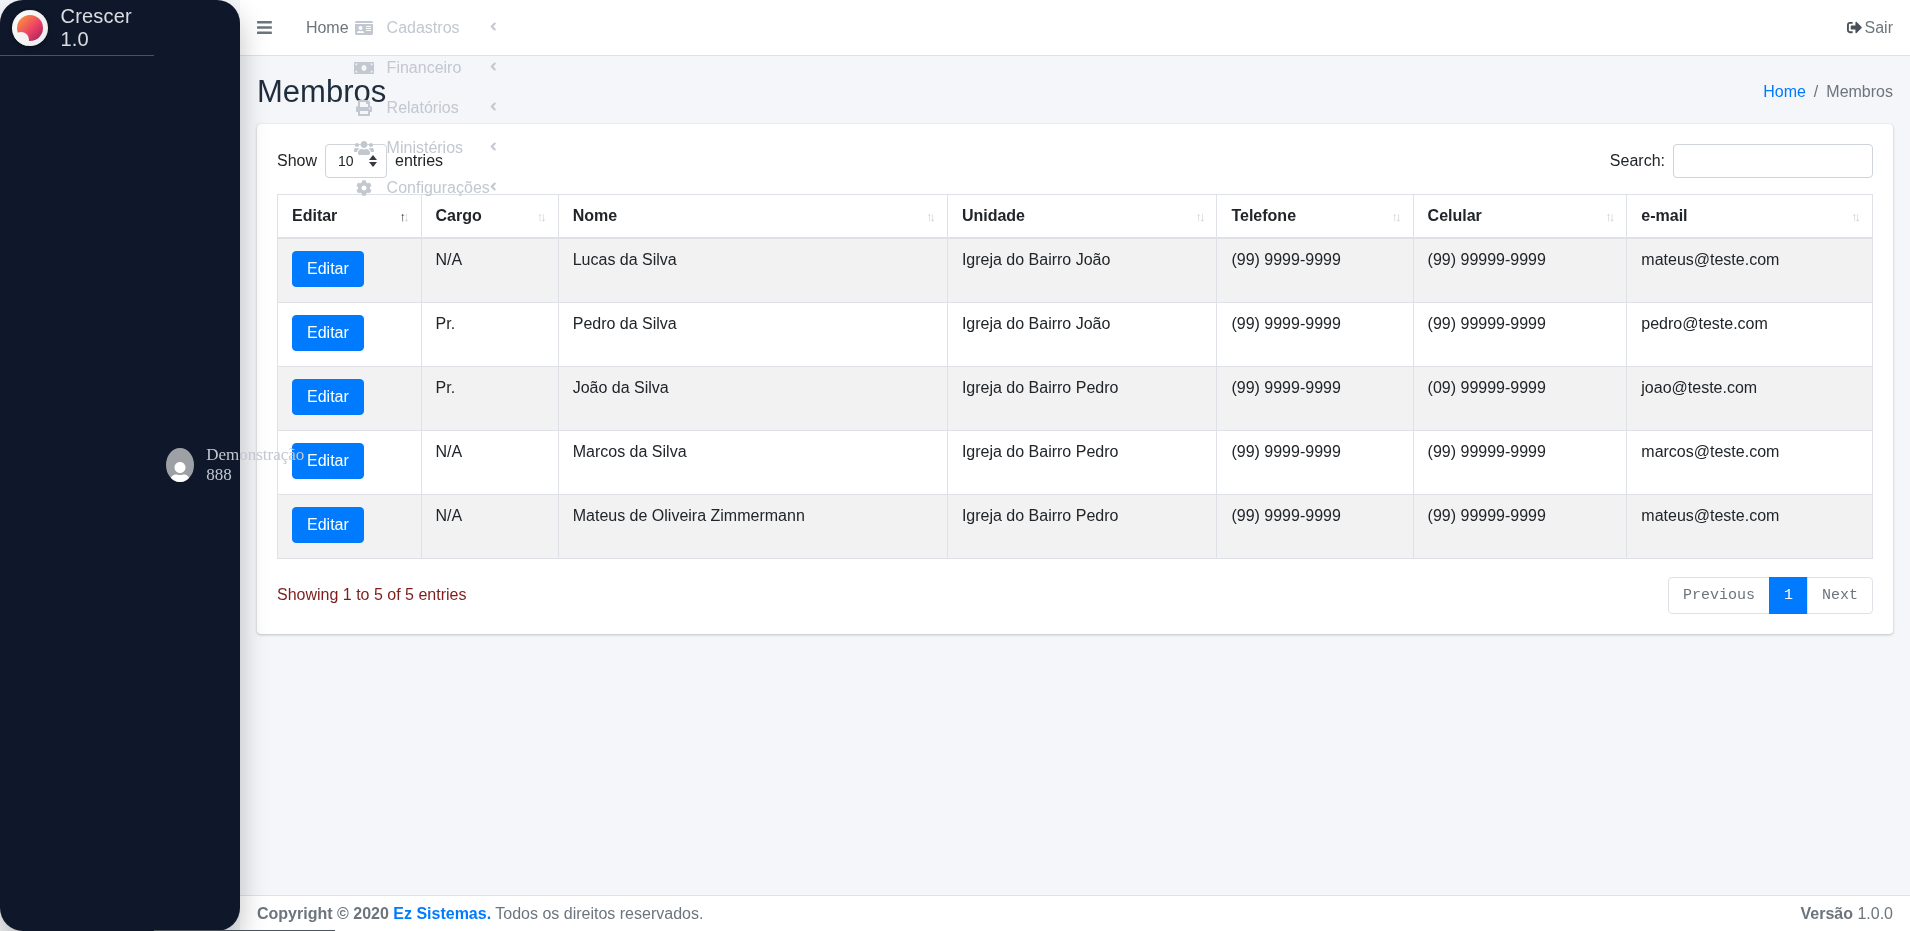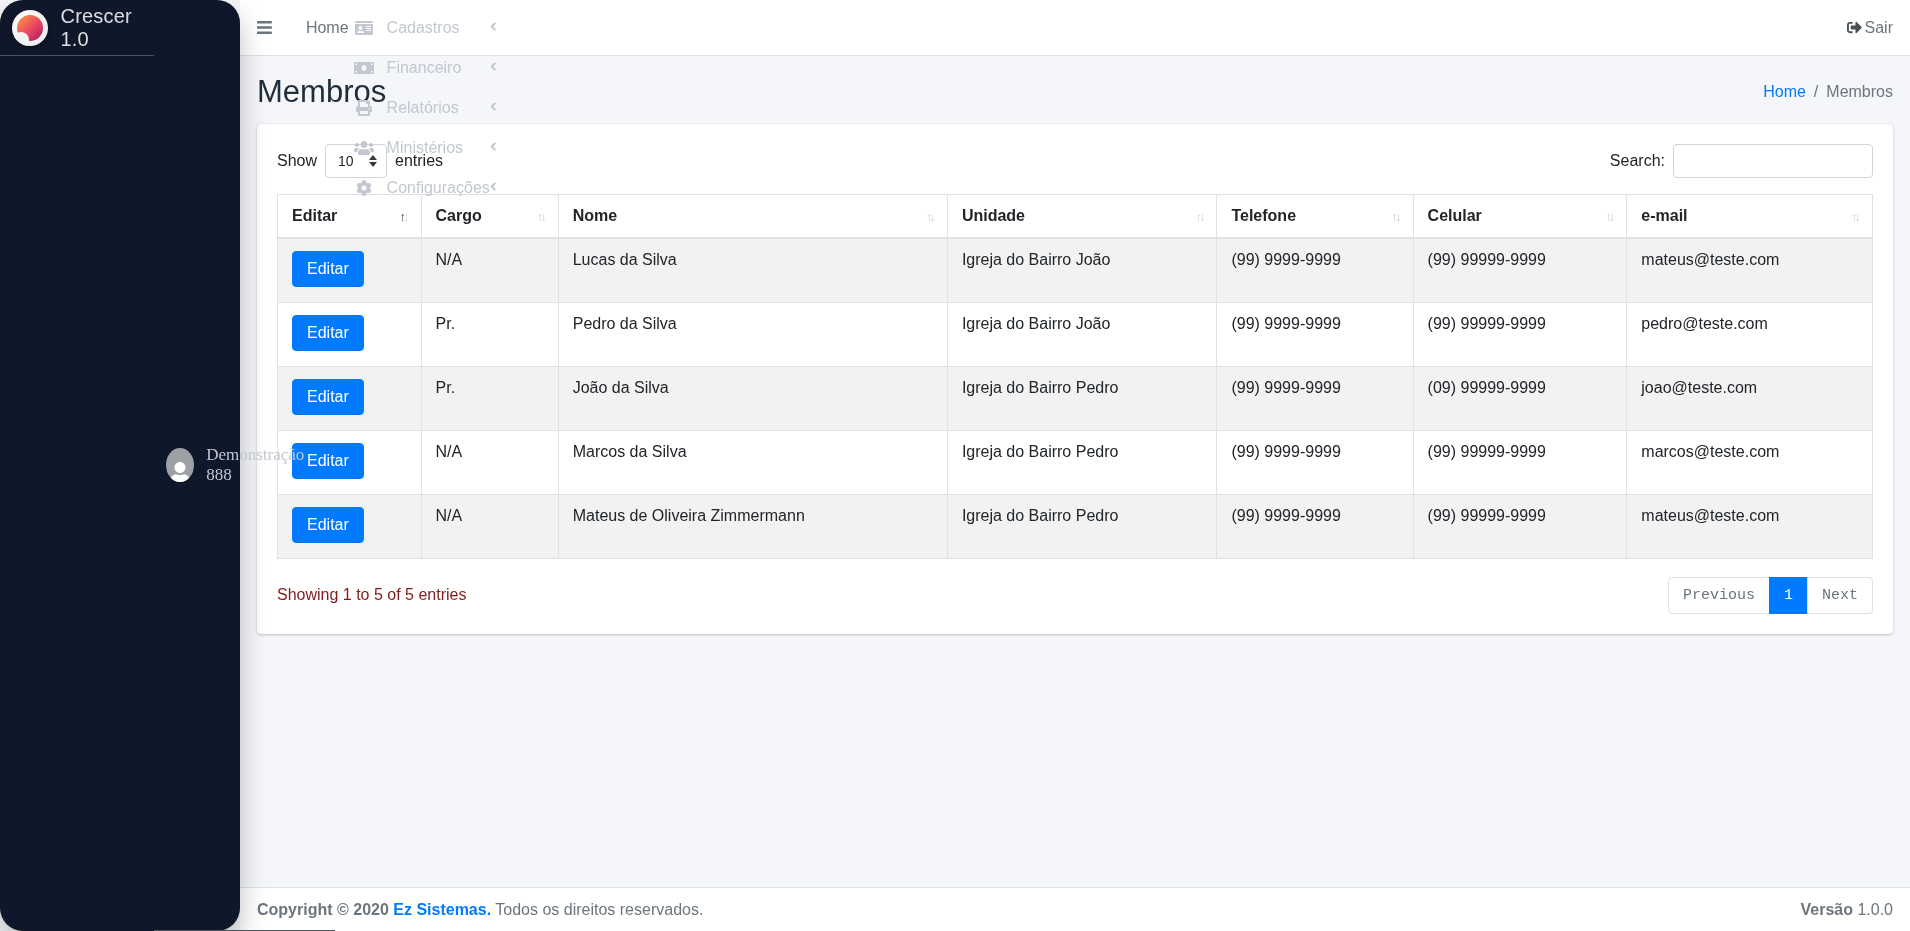--- a/index.html
+++ b/index.html
@@ -147,21 +147,21 @@
   .page-btn {
     border: 1px solid #dee2e6; background: #fff; color: #6c757d;
     font-size: 15px; font-family: Liberation Mono, monospace; padding: 9px 14px; cursor: pointer;
     margin-left: -1px;
   }
   .page-btn.first { border-radius: 4px 0 0 4px; margin-left: 0; }
   .page-btn.last { border-radius: 0 4px 4px 0; }
   .page-btn.active { background: #007bff; border-color: #007bff; color: #fff; }
   
   .footer {
-    height: 44px; background: #ffffff; border-top: 1px solid #dee2e6;
+    height: 36px; background: #ffffff; border-top: 1px solid #dee2e6;
     display: flex; align-items: center; justify-content: space-between;
     padding: 4px 17px; font-size: 16px; color: #6c757d;
   }
   .footer b { font-weight: 700; }
   .footer .company { color: #007bff; font-weight: 700; text-decoration: none; cursor: pointer; }
 </style>
 </head>
 <body>
 
 <aside class="sidebar">

